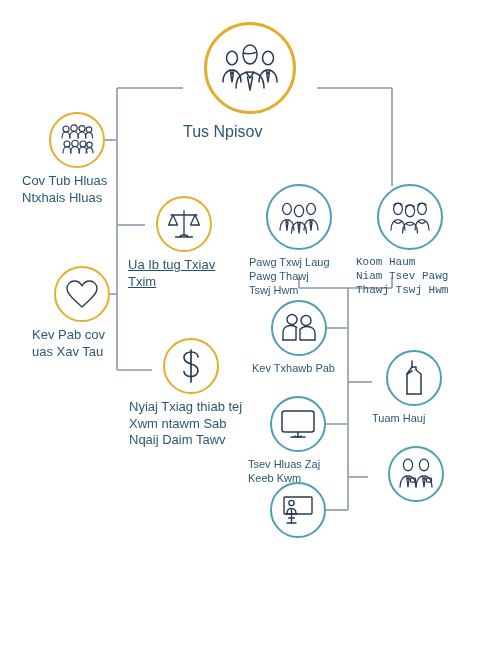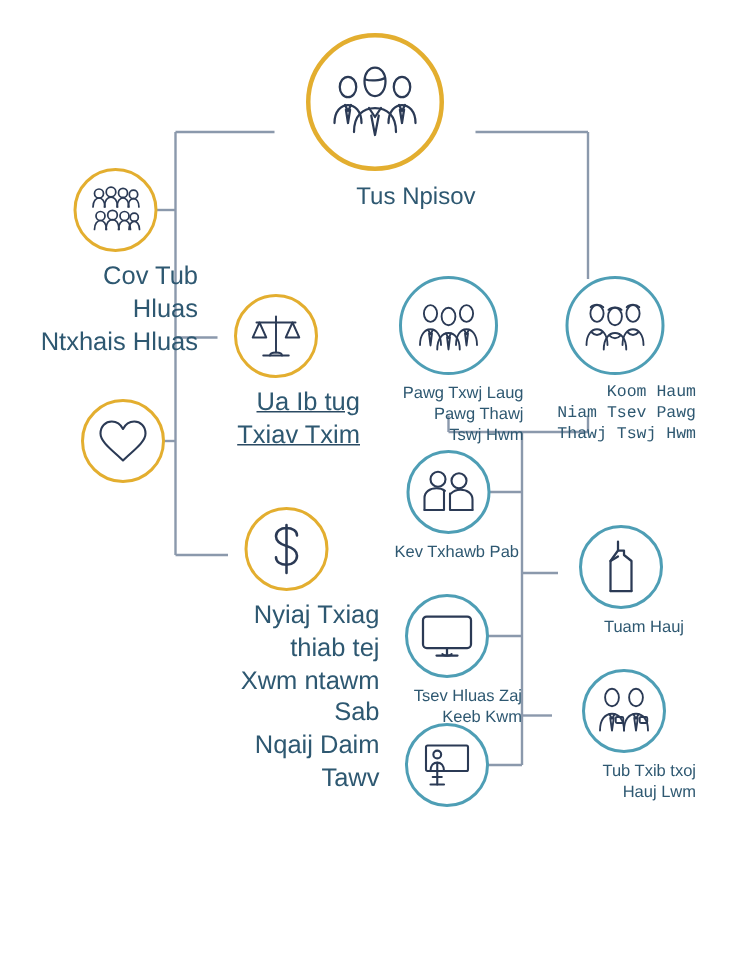--- a/index.html
+++ b/index.html
@@ -20,21 +20,21 @@
     width: 500px; height: 647px;
   }
   .connectors {
     position: absolute;
     left: 0; top: 0;
     width: 500px; height: 647px;
     pointer-events: none;
   }
   .node {
     position: absolute;
-    text-align: right;
+    text-align: left;
   }
   .node-circle {
     border-radius: 50%;
     background: #ffffff;
     display: flex;
     align-items: center;
     justify-content: center;
     margin: 0 auto;
     position: relative;
   }
@@ -54,21 +54,21 @@
   .node-root .node-label {
     font-size: 16px;
     margin-top: 8px;
     color: #2e5871;
   }
   
   .node-gold .node-circle {
     width: 56px; height: 56px;
     border: 2.5px solid #E3AE2F;
   }
-  .node-gold .node-label { font-size: 17px; }
+  .node-gold .node-label { font-size: 13px; }
   
   .node-blue .node-circle {
     width: 56px; height: 56px;
     border: 2.5px solid #4E9EB5;
   }
   .node-blue .node-label { font-size: 11px; }
   .node-blue-lg .node-circle {
     width: 66px; height: 66px;
     border: 2.5px solid #4E9EB5;
   }
@@ -185,20 +185,22 @@
     </div>
     <div class="node-label">Ua Ib tug Txiav Txim</div>
   </div>
 
   <div class="node node-gold n-welfare">
     <div class="node-circle">
       <svg width="34" height="31" viewBox="0 0 34 31" fill="none" stroke="#2b3a55" stroke-width="1.4" stroke-linejoin="round" stroke-linecap="round">
         <path d="M17,28 C11,22 2,16 2,10 C2,5 5.5,2 9.5,2 C12.8,2 15.5,4 17,7 C18.5,4 21.2,2 24.5,2 C28.5,2 32,5 32,10 C32,16 23,22 17,28 Z"></path>
       </svg>
     </div>
+    <div class="node-label">Kev Pab cov
+uas Xav Tau</div>
   </div>
 
   <div class="node node-gold n-finance">
     <div class="node-circle">
       <svg width="26" height="36" viewBox="0 0 26 36" fill="none" stroke="#2b3a55" stroke-width="1.7" stroke-linejoin="round" stroke-linecap="round">
         <path d="M13,2 L13,34"></path>
         <path d="M20,9 C20,6 17,4 13,4 C9,4 6,6 6,9.5 C6,13 9,14.8 13,16 C17,17.2 20,19 20,22.5 C20,26 17,28.5 13,28.5 C9,28.5 6,26.5 6,23.5"></path>
       </svg>
     </div>
     <div class="node-label">Nyiaj Txiag thiab tej
@@ -305,22 +307,20 @@
         <path d="M9.8,20.6 l1.2,8.4 l1.2,-8.4"></path>
         <rect x="13.5" y="20" width="5" height="4" rx="0.8"></rect>
 
         <ellipse cx="27" cy="7" rx="4.6" ry="5.8"></ellipse>
         <path d="M19,29 c0-7.5 3.6-11.2 8-11.2 c4.4,0 8,3.7 8,11.2"></path>
         <path d="M25.2,18 l1.8,3.2 l1.8,-3.2"></path>
         <path d="M25.8,20.6 l1.2,8.4 l1.2,-8.4"></path>
         <rect x="29.5" y="20" width="5" height="4" rx="0.8"></rect>
       </svg>
     </div>
-    <div class="node-label">Tub Txib txoj
-Hauj Lwm</div>
   </div>
 
   <div class="node node-blue n-teaching">
     <div class="node-circle">
       <svg width="36" height="32" viewBox="0 0 36 32" fill="none" stroke="#2b3a55" stroke-width="1.4" stroke-linejoin="round" stroke-linecap="round">
         <rect x="4" y="3" width="28" height="17" rx="1"></rect>
         <circle cx="11.5" cy="9" r="2.6"></circle>
         <path d="M7,20 c0-3.6 2-5.6 4.5-5.6 c2.5,0 4.5,2 4.5,5.6"></path>
         <path d="M11.5,14.6 L11.5,20"></path>
         <path d="M6,20 L17,20"></path>

